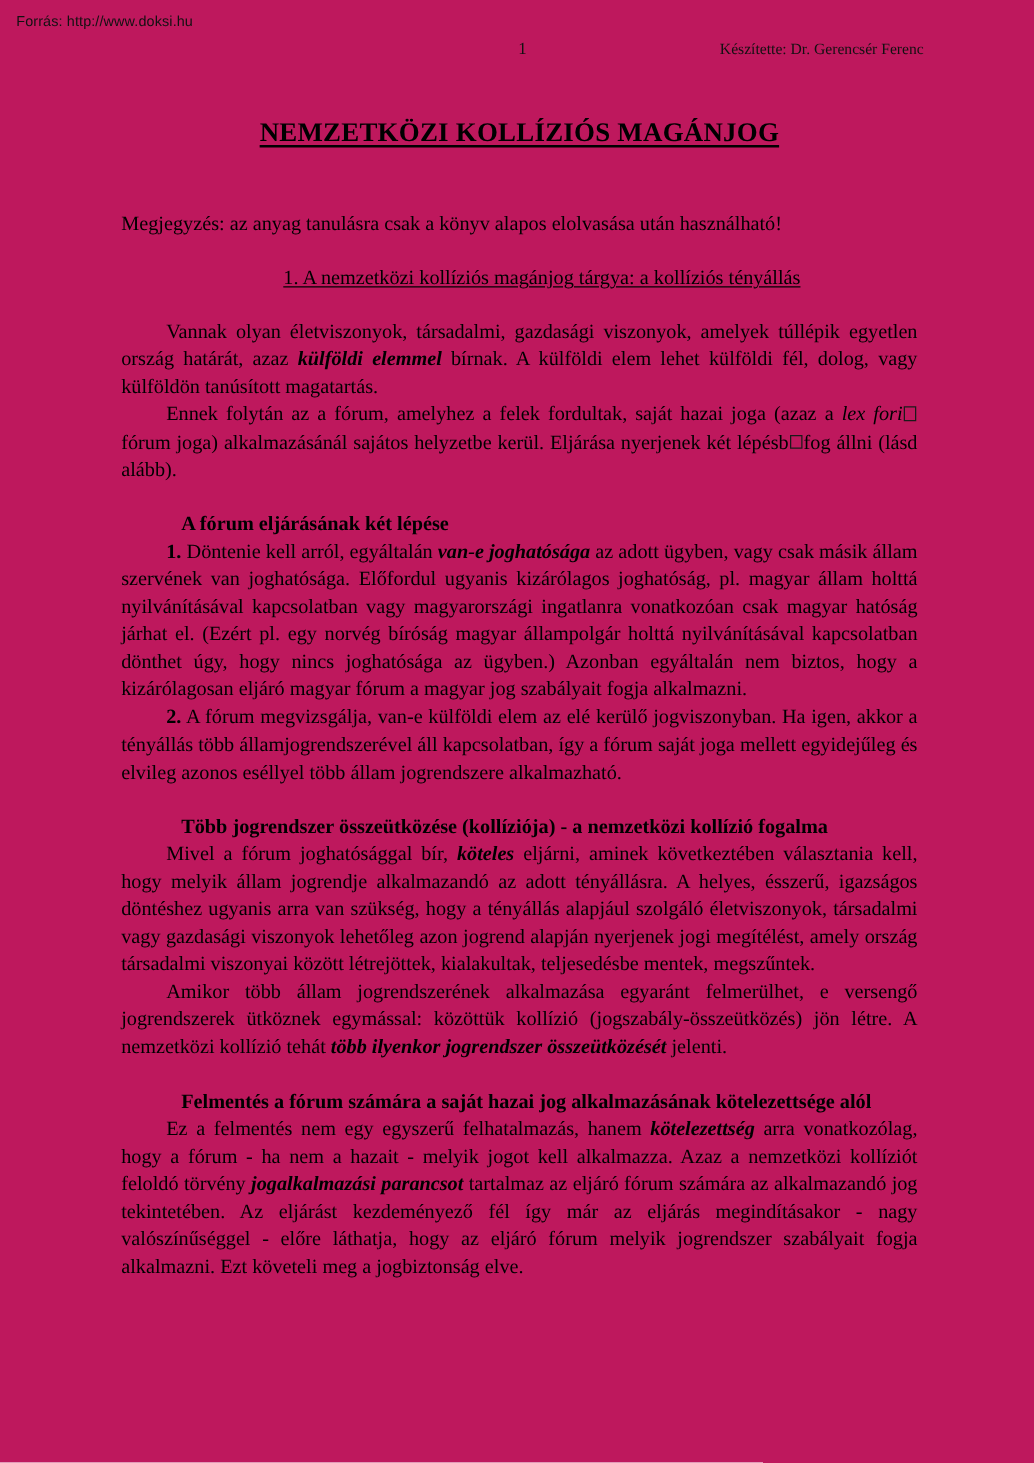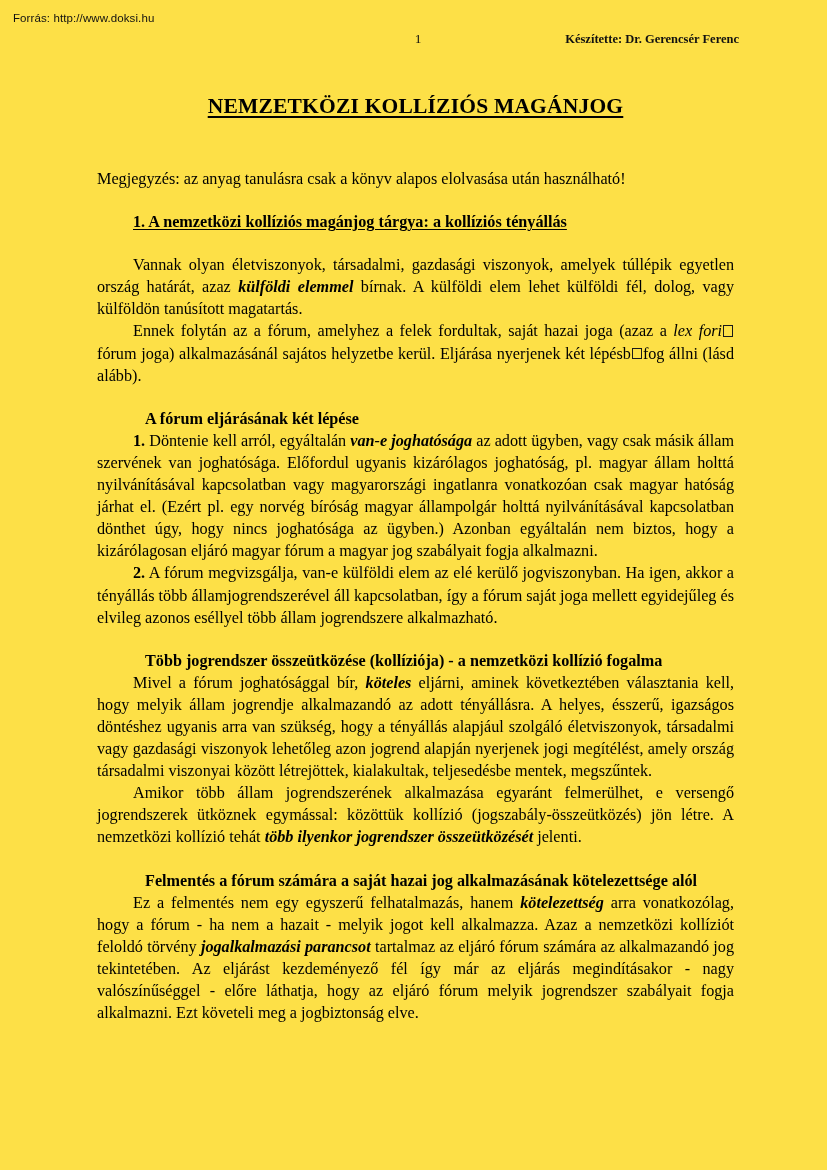--- a/index.html
+++ b/index.html
@@ -6,21 +6,21 @@
   html, body {
     margin: 0;
     padding: 0;
     background: #ffffff;
   }
 
   .page {
     position: relative;
     width: 827px;
     height: 1170px;
-    background: #fde047;
+    background: #be185d;
     overflow: hidden;
     font-family: "Liberation Serif", "DejaVu Serif", serif;
     color: #000000;
     box-sizing: border-box;
   }
 
   
   .source-line {
     position: absolute;
     top: 11px;
@@ -51,21 +51,20 @@
     color: #111;
   }
   .author-credit {
     position: absolute;
     right: 0;
     top: 1px;
     font-size: 12.5px;
     line-height: 17px;
     color: #111;
     white-space: nowrap;
-    font-weight: bold;
   }
 
   
   .content {
     position: absolute;
     top: 92px;
     left: 97px;
     width: 637px;
   }
 
@@ -97,23 +96,23 @@
   p.indent { text-indent: 36px; }
   p.noindent { text-indent: 0; }
   .spacer-md { height: 21px; }
   .spacer-xl { height: 48px; }
 
   h2.section-heading {
     margin: 0;
     padding: 0;
     font-size: 16.2px;
     line-height: 22.1px;
-    font-weight: bold;
+    font-weight: normal;
     text-indent: 36px;
-    text-align: left;
+    text-align: center;
   }
   h2.section-heading .u {
     text-decoration: underline;
     text-underline-offset: 2px;
   }
 
   h3.sub-heading {
     margin: 0;
     padding: 0;
     font-size: 16.2px;

